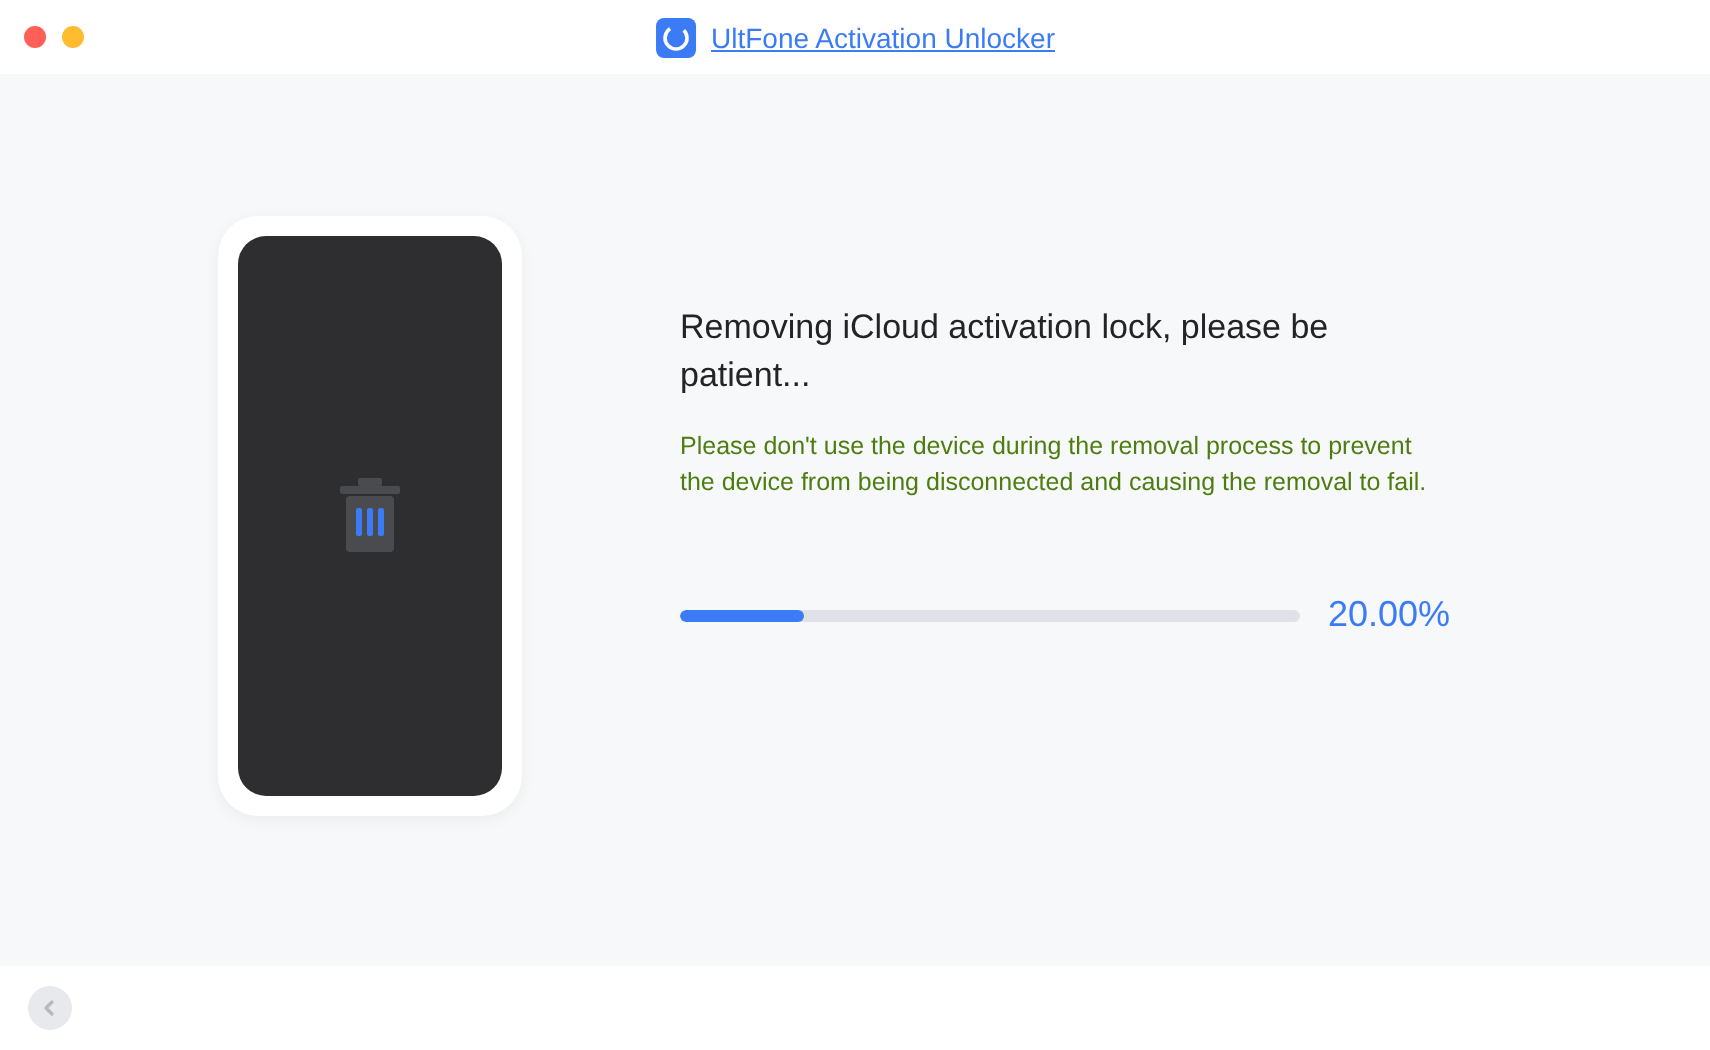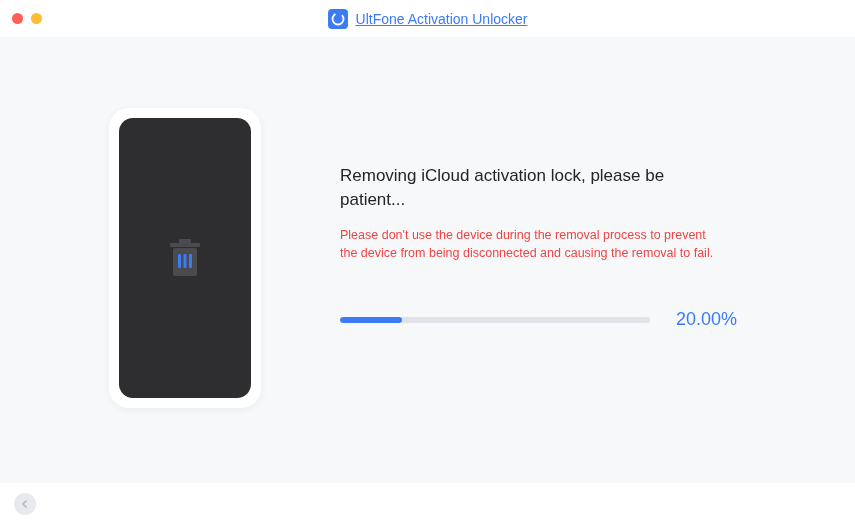--- a/index.html
+++ b/index.html
@@ -106,33 +106,32 @@
       padding-right: 80px;
       padding-top: 44px;
     }
     .heading {
       font-size: 17px;
       color: #232425;
       font-weight: 500;
       line-height: 1.4;
       margin-bottom: 14px;
       max-width: 370px;
-      margin-top: 12px;
     }
     .subtext {
       font-size: 12.5px;
-      color: #ef4444;
+      color: #4d7c0f;
       line-height: 1.5;
       max-width: 380px;
       margin-bottom: 46px;
     }
     .progress-wrap {
       display: flex;
       align-items: center;
-      gap: 26px;
+      gap: 14px;
     }
     .progress-bar {
       flex: 1;
       height: 6px;
       max-width: 310px;
       background: #e0e2e7;
       border-radius: 3px;
       overflow: hidden;
     }
     .progress-fill {

